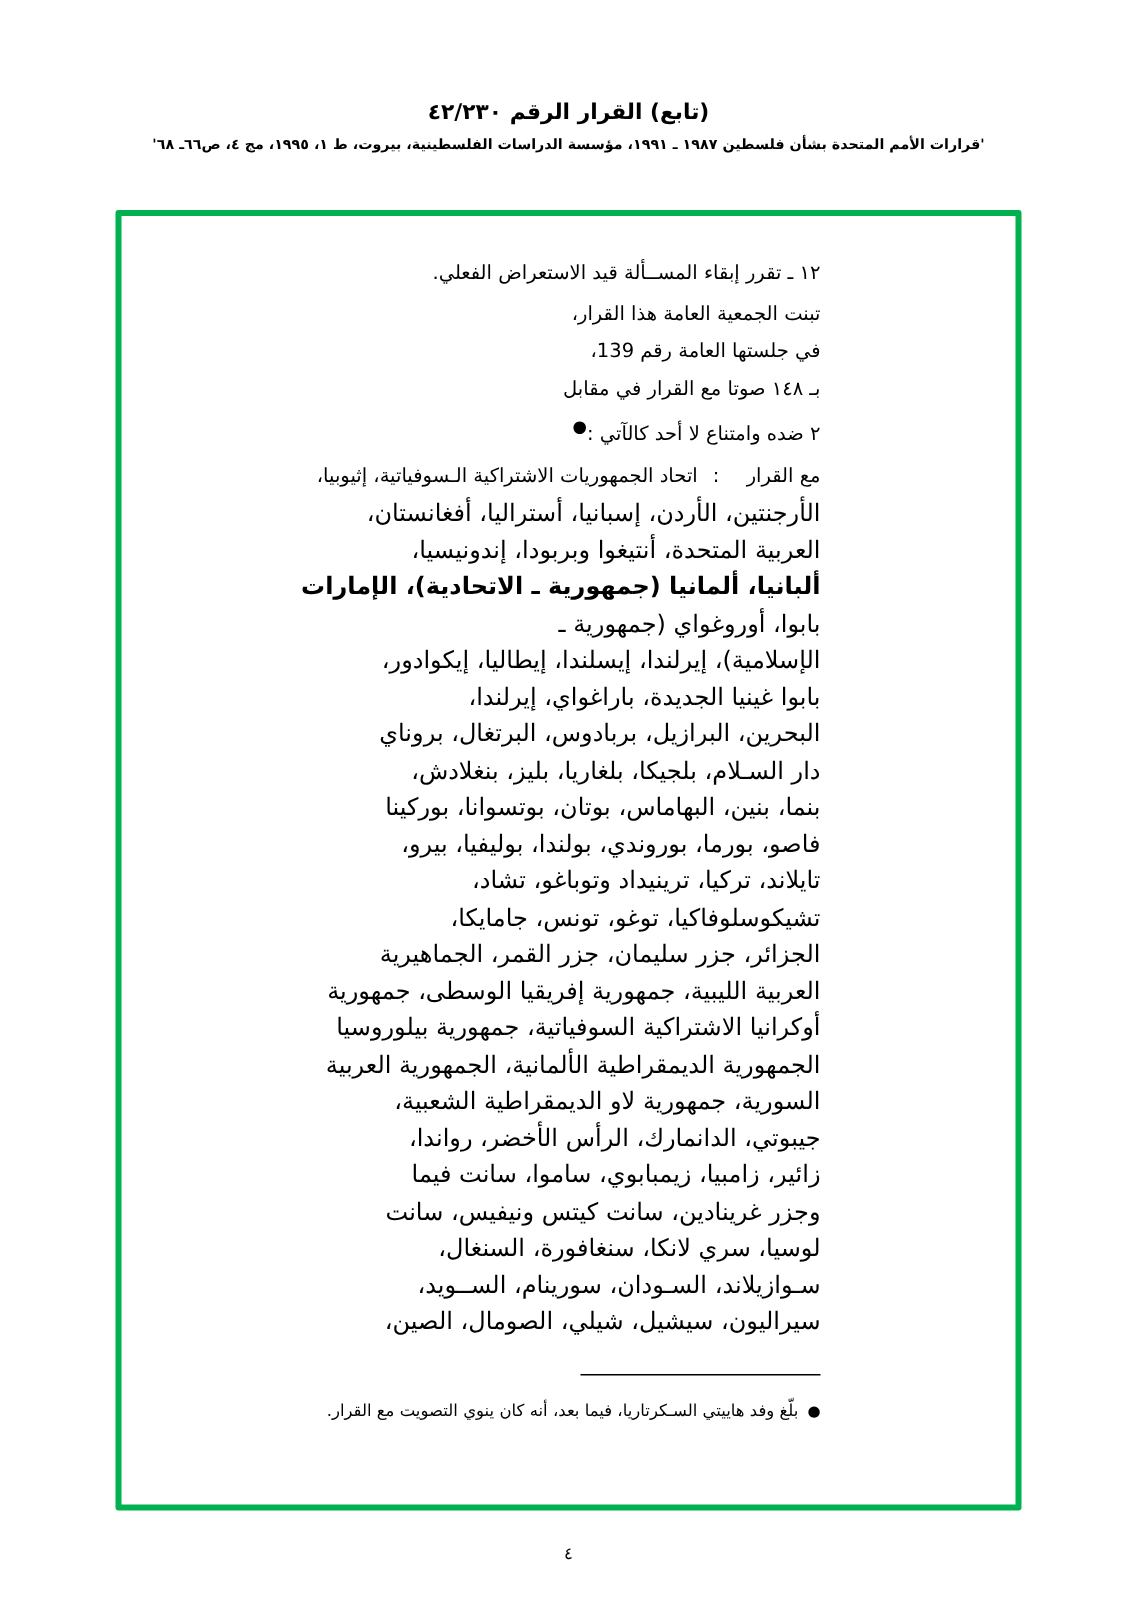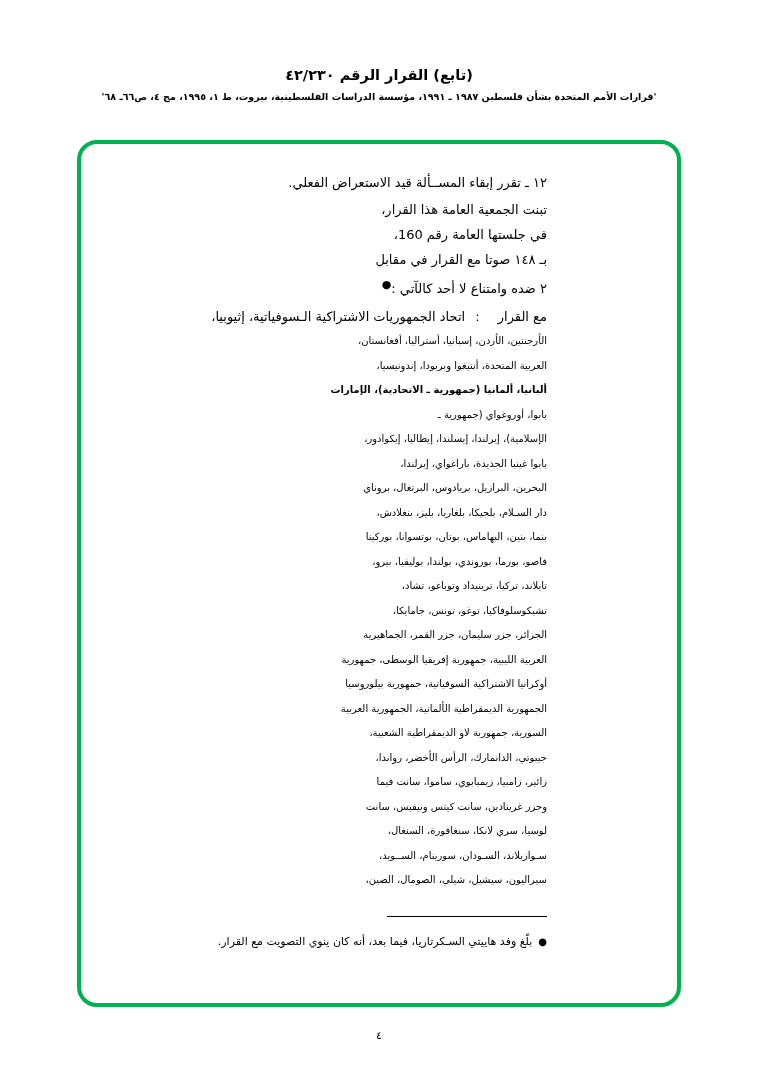--- a/index.html
+++ b/index.html
@@ -45,21 +45,21 @@
   }
 
   
   .frame {
     position: absolute;
     top: 140px;
     left: 77px;
     width: 604px;
     height: 867px;
     border: 4px solid #00b14f;
-    border-radius: 20px;
+    border-radius: 2px;
     box-sizing: border-box;
     background: #ffffff;
   }
 
   
   .content {
     position: absolute;
     top: 26px;
     right: 130px;
     left: 120px;
@@ -89,21 +89,21 @@
   }
   .wr-label {
     display: inline-block;
   }
   .wr-colon {
     display: inline-block;
     margin: 0 18px 0 10px;
   }
 
   .country-list {
-    font-size: 10px;
+    font-size: 16px;
     line-height: 24.5px;
     text-align: justify;
     text-align-last: right;
     letter-spacing: 0.1px;
   }
 
   .bold-seg {
     font-weight: bold;
   }
 
@@ -156,21 +156,21 @@
   </div>
 
   <div class="frame">
 
     <div class="content">
 
       <div class="para first">١٢ ـ تقرر إبقاء المســألة قيد الاستعراض الفعلي.</div>
 
       <div class="vote-block">
         <div class="para line">تبنت الجمعية العامة هذا القرار،</div>
-        <div class="para line">في جلستها العامة رقم 160،</div>
+        <div class="para line">في جلستها العامة رقم 139،</div>
         <div class="para line">بـ ١٤٨ صوتا مع القرار في مقابل</div>
         <div class="para line">
           <span>٢ ضده وامتناع لا أحد كالآتي :</span><span class="star">●</span>
         </div>
       </div>
 
       <div class="with-resolution para">
         <span class="wr-label">مع القرار</span><span class="wr-colon">:</span><span>اتحاد الجمهوريات الاشتراكية الـسوفياتية، إثيوبيا،</span>
       </div>
 

